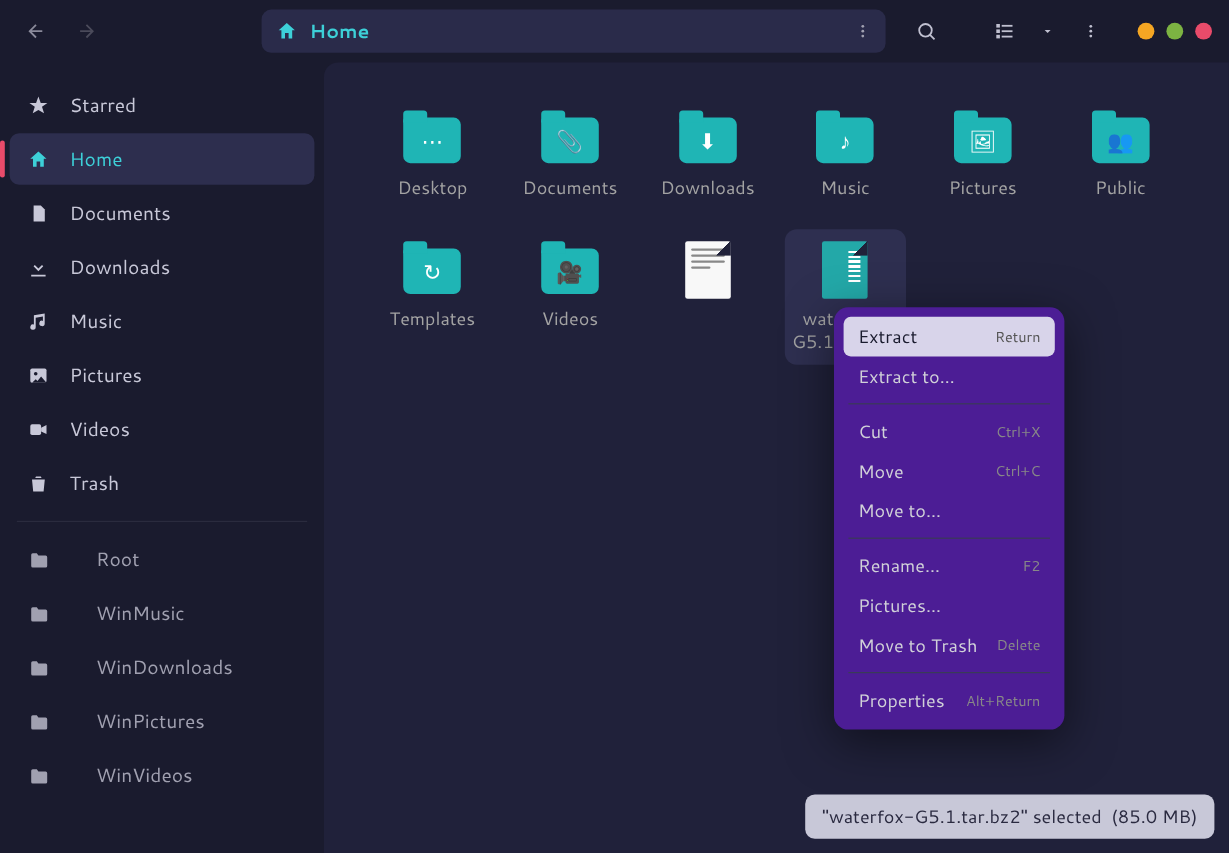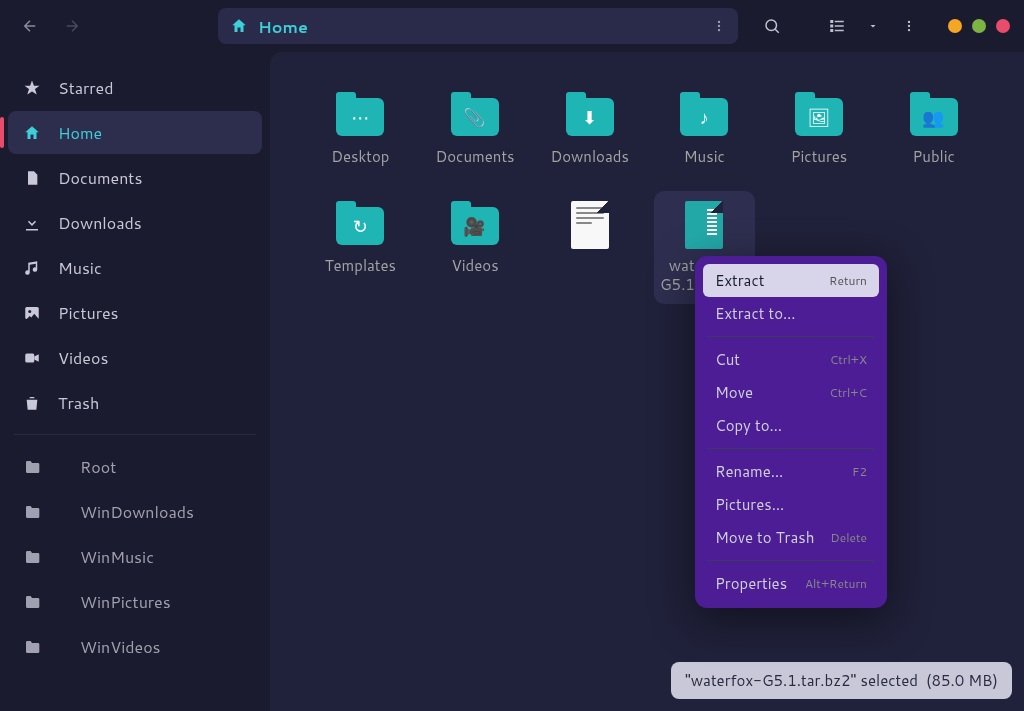--- a/index.html
+++ b/index.html
@@ -205,29 +205,29 @@
         </svg>
       </span>
       <span>Root</span>
     </div>
     <div class="side-item muted">
       <span class="icon">
         <svg width="18" height="16" viewBox="0 0 24 24" fill="currentColor">
           <path d="M3 5a2 2 0 012-2h5l2 3h9a2 2 0 012 2v11a2 2 0 01-2 2H5a2 2 0 01-2-2z"></path>
         </svg>
       </span>
+      <span>WinMusic</span>
+    </div>
+    <div class="side-item muted">
+      <span class="icon">
+        <svg width="18" height="16" viewBox="0 0 24 24" fill="currentColor">
+          <path d="M3 5a2 2 0 012-2h5l2 3h9a2 2 0 012 2v11a2 2 0 01-2 2H5a2 2 0 01-2-2z"></path>
+        </svg>
+      </span>
       <span>WinDownloads</span>
-    </div>
-    <div class="side-item muted">
-      <span class="icon">
-        <svg width="18" height="16" viewBox="0 0 24 24" fill="currentColor">
-          <path d="M3 5a2 2 0 012-2h5l2 3h9a2 2 0 012 2v11a2 2 0 01-2 2H5a2 2 0 01-2-2z"></path>
-        </svg>
-      </span>
-      <span>WinMusic</span>
     </div>
     <div class="side-item muted">
       <span class="icon">
         <svg width="18" height="16" viewBox="0 0 24 24" fill="currentColor">
           <path d="M3 5a2 2 0 012-2h5l2 3h9a2 2 0 012 2v11a2 2 0 01-2 2H5a2 2 0 01-2-2z"></path>
         </svg>
       </span>
       <span>WinPictures</span>
     </div>
     <div class="side-item muted">
@@ -338,21 +338,21 @@
     <div class="ctx-sep"></div>
     <div class="ctx-item">
       <span>Cut</span>
       <span class="accel">Ctrl+X</span>
     </div>
     <div class="ctx-item">
       <span>Move</span>
       <span class="accel">Ctrl+C</span>
     </div>
     <div class="ctx-item">
-      <span>Copy to…</span>
+      <span>Move to…</span>
     </div>
     <div class="ctx-sep"></div>
     <div class="ctx-item">
       <span>Rename…</span>
       <span class="accel">F2</span>
     </div>
     <div class="ctx-item">
       <span>Pictures…</span>
     </div>
     <div class="ctx-item">

